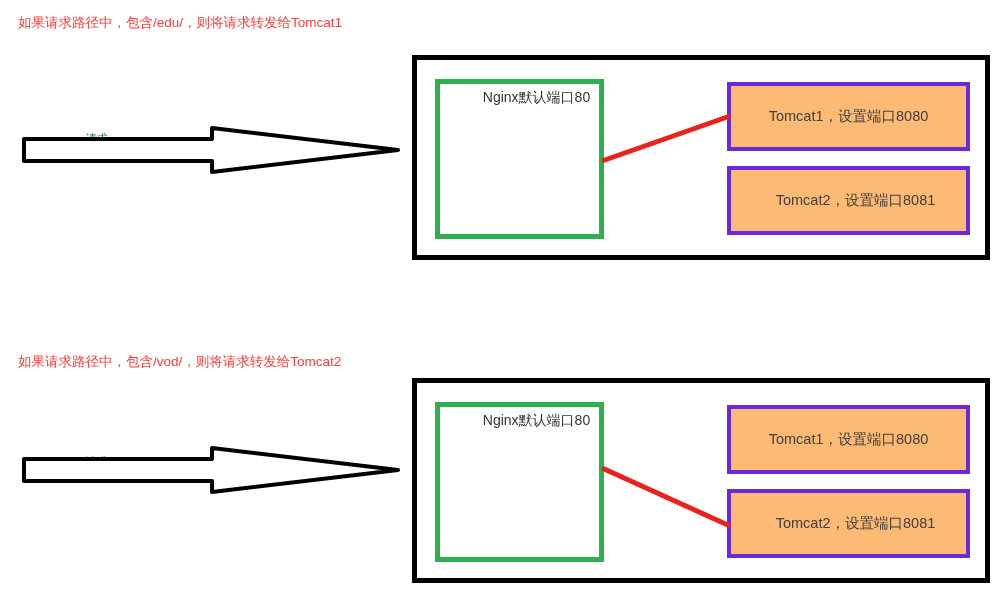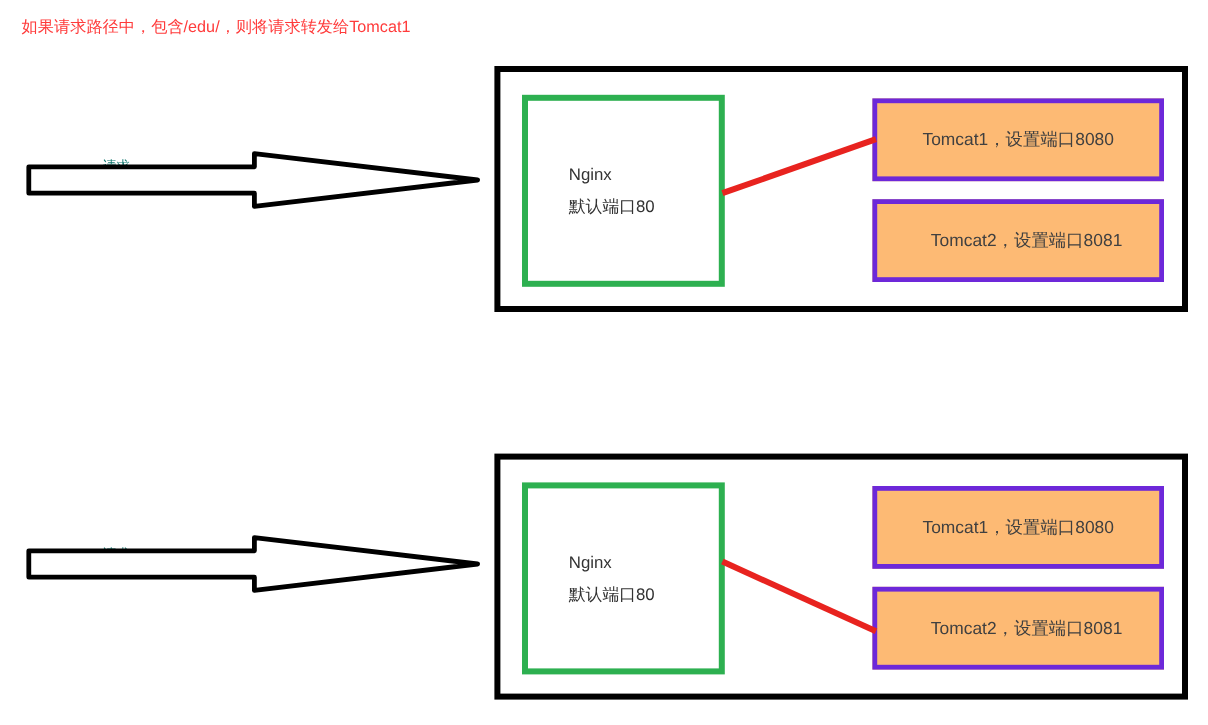--- a/index.html
+++ b/index.html
@@ -57,21 +57,21 @@
   .nginx-box {
     position: absolute;
     left: 18px;
     top: 19px;
     width: 169px;
     height: 160px;
     border: 5px solid #2db050;
     box-sizing: border-box;
     background: #ffffff;
     display: flex;
-    flex-direction: column;
+    flex-direction: row;
     justify-content: center;
     padding-left: 34px;
     font-size: 14px;
     line-height: 27px;
     color: #333333;
   }
   .tomcat-box {
     position: absolute;
     left: 310px;
     width: 243px;
@@ -135,20 +135,21 @@
 
     <div class="tomcat-box tomcat-2">
       <span>Tomcat2，设置端口8081</span>
     </div>
 
     <svg class="connector-svg" viewBox="0 0 568 195">
       <line class="connector-line" x1="185" y1="101" x2="313" y2="56"></line>
     </svg>
   </div>
 
+  <div class="rule-title" id="title-2">如果请求路径中，包含/vod/，则将请求转发给Tomcat2</div>
 
   <div class="arrow-label" id="arrow-label-2">请求</div>
 
   <svg class="arrow-svg" id="arrow-2" viewBox="0 0 390 58">
     <path class="arrow-shape" d="M 6 18 L 194 18 L 194 7 L 380 29 L 194 51 L 194 40 L 6 40 Z"></path>
   </svg>
 
   <div class="outer-box" id="outer-2">
 
     <div class="nginx-box">

